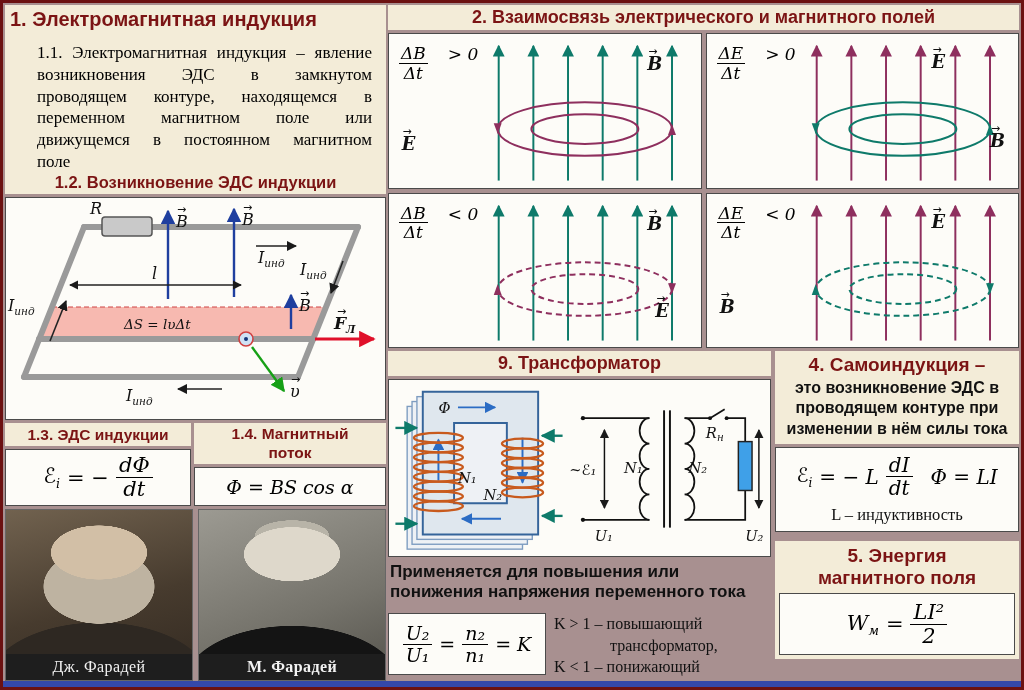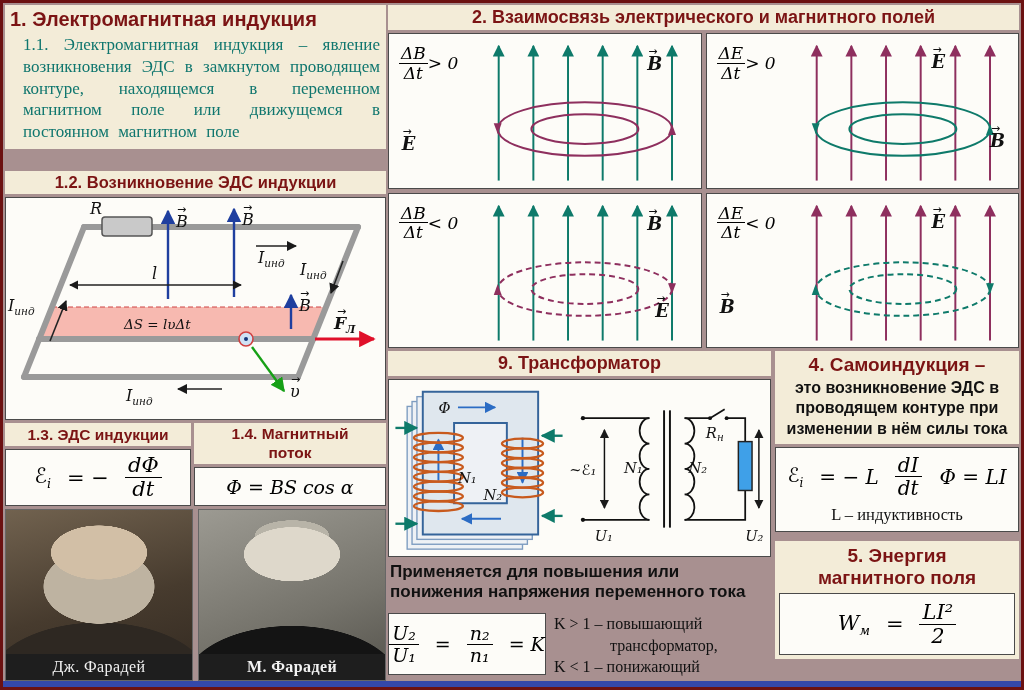--- a/index.html
+++ b/index.html
@@ -5,34 +5,34 @@
   html,body{margin:0;padding:0;background:#888;}
   .poster{position:relative;width:1024px;height:690px;background:#a89090;border:3px solid #6b1111;
           box-sizing:border-box;overflow:hidden;font-family:"Liberation Sans",sans-serif;}
   .abs{position:absolute;}
   .cream{background:#f3ecd8;}
   .white{background:#fdfcf8;border:1px solid #4a4a4a;box-sizing:border-box;}
   .bar{color:#7b1414;font-weight:bold;text-align:center;background:#f3ecd8;}
   
   .s1block{left:2px;top:2px;width:381px;padding-bottom:4px;}
   .s1title{font-size:20px;font-weight:bold;color:#7b1414;text-align:left;padding:3px 0 2px 5px;}
-  .p11{font-family:"Liberation Serif",serif;font-size:17px;line-height:1.28;color:#0f766e;
-       text-align:justify;padding:1px 6px 2px 18px;word-spacing:5px;margin:0;}
+  .p11{font-family:"Liberation Serif",serif;font-size:17px;line-height:1.28;color:#000000;
+       text-align:justify;padding:1px 6px 2px 24px;word-spacing:5px;margin:8px;}
   .h12{left:2px;top:168px;width:381px;height:23px;font-size:16.5px;line-height:23px;}
   .d12{left:2px;top:194px;width:381px;height:223px;}
   .c13{left:2px;top:420px;width:186px;}
   .c14{left:191px;top:420px;width:192px;}
   .h13{height:23px;font-size:15.5px;line-height:23px;}
   .h14{line-height:1.2;font-size:15.5px;padding:2px 0;}
   .fbox{background:#fdfcf8;border:1px solid #4a4a4a;display:flex;flex-direction:column;
         align-items:center;justify-content:center;box-sizing:border-box;}
   .f13box{height:57px;margin-top:3px;}
   .f14box{height:39px;margin-top:3px;}
   .formula{font-family:"DejaVu Serif","DejaVu Sans",serif;font-style:italic;font-size:21px;
-           display:flex;align-items:center;gap:16px;color:#000;}
+           display:flex;align-items:center;gap:7px;color:#000;}
   .formula sub{font-size:0.6em;}
   .frac{display:inline-flex;flex-direction:column;align-items:center;line-height:1.1;}
   .frac .num{border-bottom:1.5px solid #000;padding:0 3px;}
   .photos{left:2px;top:506px;width:381px;height:172px;display:flex;gap:5px;}
   .photo{position:relative;flex:1;border:1px solid #666;overflow:hidden;}
   .photo.maxwell{background:
      radial-gradient(ellipse 26% 16% at 50% 25%, #d2bfa6 0 99%, rgba(0,0,0,0) 100%),
      radial-gradient(ellipse 30% 22% at 50% 45%, #beb3a1 0 99%, rgba(0,0,0,0) 100%),
      radial-gradient(ellipse 60% 36% at 50% 102%, #2e2822 0 99%, rgba(0,0,0,0) 100%),
      linear-gradient(165deg,#71624f 0%,#473b2e 55%,#332a21 100%);}
@@ -43,21 +43,21 @@
      linear-gradient(160deg,#9c9a92 0%,#75736b 60%,#55534c 100%); font-weight: bold;}
   .caption{position:absolute;left:0;right:0;bottom:0;height:26px;background:#1e1e1e;color:#f2f2f2;
            font-family:"Liberation Serif",serif;font-size:16px;display:flex;align-items:center;
            justify-content:center;letter-spacing:.4px;}
   
   .h2bar{left:385px;top:2px;width:631px;height:25px;font-size:18px;line-height:25px;}
   .qgrid{left:385px;top:30px;width:631px;height:315px;display:grid;
          grid-template-columns:1fr 1fr;grid-template-rows:1fr 1fr;gap:4px;}
   .quad{position:relative;background:#fdfcf8;border:1px solid #4a4a4a;}
   .quad svg{position:absolute;left:0;top:0;width:100%;height:100%;}
-  .cond{position:absolute;left:10px;top:10px;display:flex;align-items:center;gap:0;
+  .cond{position:absolute;left:10px;top:10px;display:flex;gap:20px;
         font-family:"DejaVu Serif",serif;font-style:italic;font-size:17px;color:#000;}
   .cond .num{border-bottom:1.5px solid #000;padding:0 2px;display:block;text-align:center;}
   
   .s3col{left:385px;top:348px;width:383px;}
   .h3bar{height:25px;font-size:18px;line-height:25px;}
   .tpanel{margin-top:3px;height:178px;display:flex;align-items:center;justify-content:space-between;
           padding:2px 4px;}
   .s3text{font-size:17px;font-weight:600;color:#111;line-height:1.18;margin:5px 0 11px 2px;}
   .s3frow{display:flex;gap:8px;align-items:flex-start;}
   .f3box{width:158px;height:62px;}

